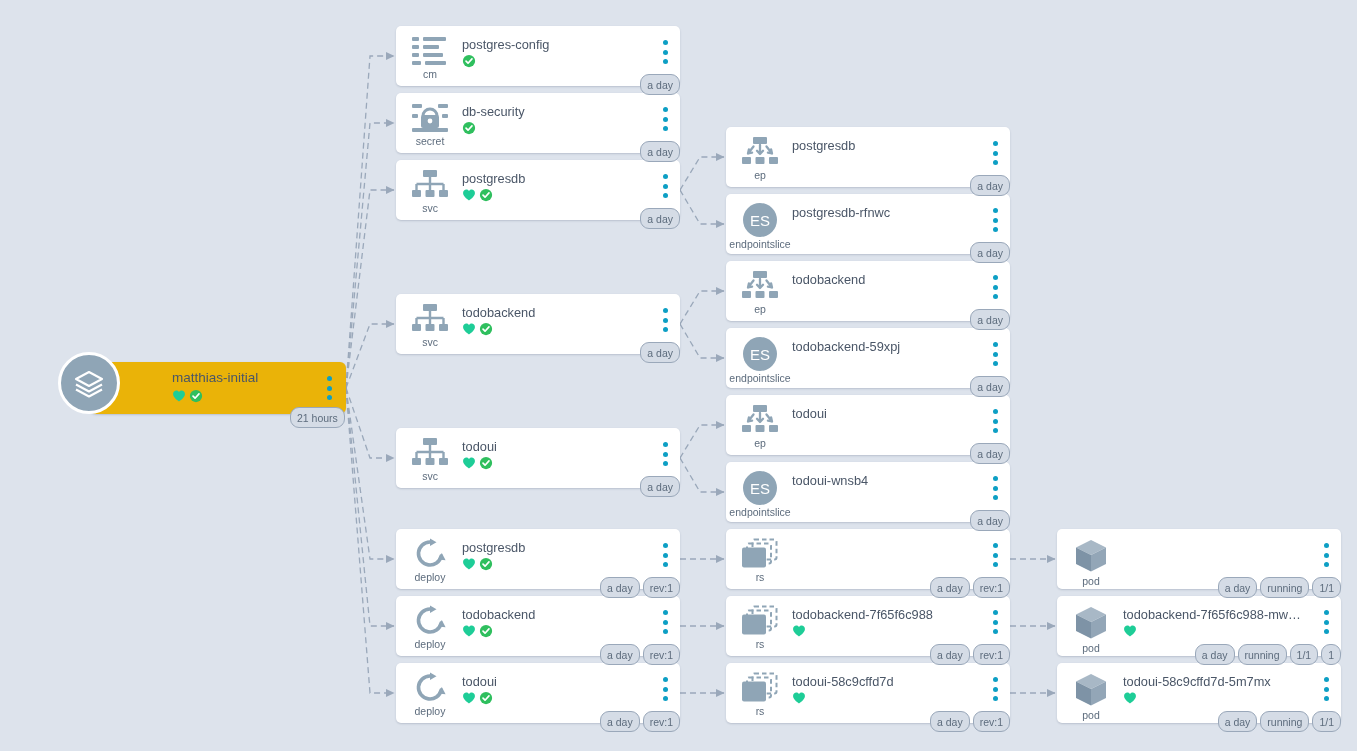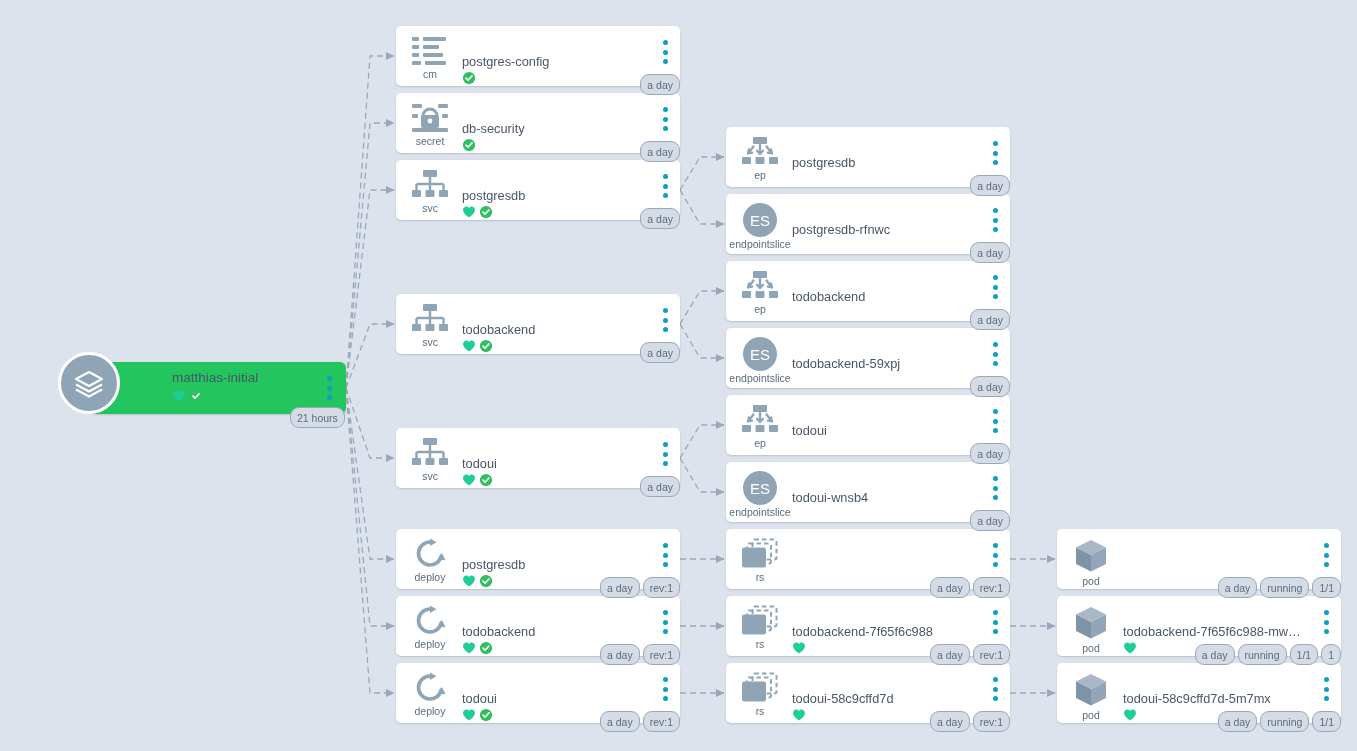--- a/index.html
+++ b/index.html
@@ -18,21 +18,21 @@
   }
   #edges {
     position: absolute; left: 0; top: 0;
     width: 1357px; height: 751px;
     pointer-events: none;
   }
 
   
   .root-node {
     position: absolute;
-    background: #22c55e;
+    background: #eab308;
     border-radius: 6px;
     box-shadow: 0 1px 2px rgba(60,75,100,.22);
     height: 52px;
   }
   .root-icon {
     position: absolute;
     left: -32px; top: -10px;
     width: 62px; height: 62px;
     border-radius: 50%;
     background: #8fa5b6;
@@ -68,21 +68,21 @@
   }
   .node-kind {
     font-size: 10.5px;
     color: #5d6c7d;
     margin-top: 1px;
     line-height: 11px;
     white-space: nowrap;
   }
   .node-body {
     position: absolute;
-    left: 66px; top: 28px;
+    left: 66px; top: 11px;
     right: 34px;
   }
   .node-name {
     font-size: 12.8px;
     color: #4a5667;
     line-height: 15px;
     white-space: nowrap;
     overflow: hidden;
     text-overflow: ellipsis;
   }

